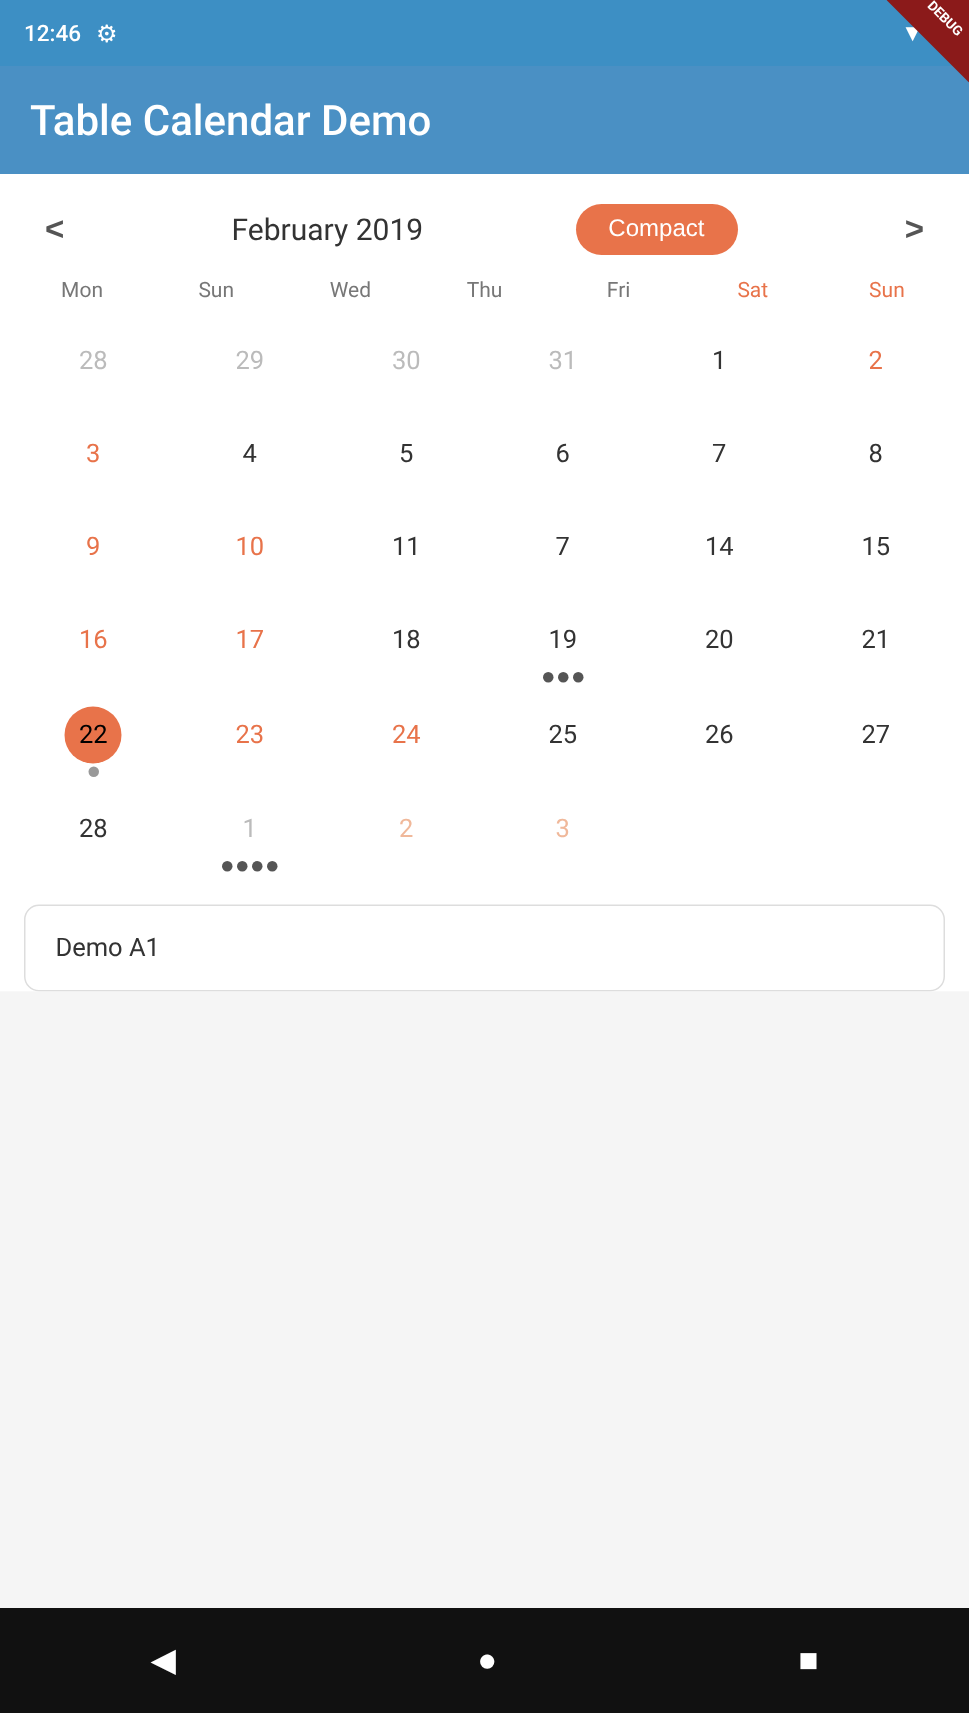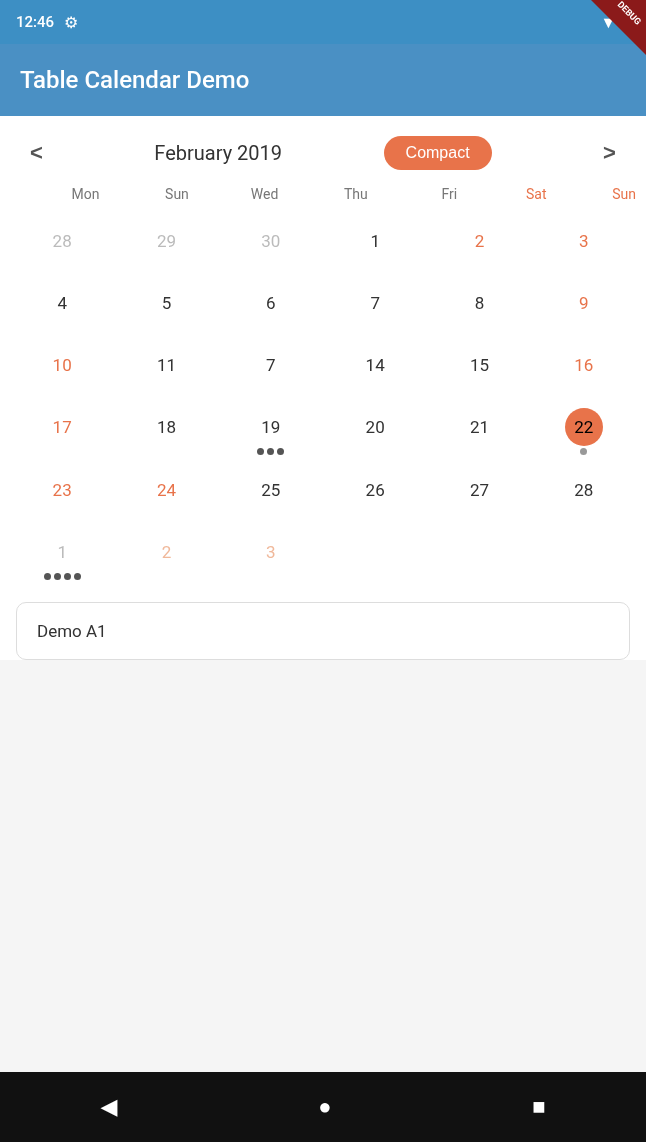--- a/index.html
+++ b/index.html
@@ -48,21 +48,21 @@
     
     .app-bar {
       background: #4a90c4;
       height: 72px;
       display: flex;
       align-items: center;
       padding: 0 20px;
     }
     .app-title {
       color: white;
-      font-size: 24px;
+      font-size: 28px;
       font-weight: 500;
     }
 
     
     .main-content {
       background: white;
       margin: 0;
       padding: 0;
     }
 
@@ -98,21 +98,21 @@
     }
 
     
     .dow-row {
       display: grid;
       grid-template-columns: repeat(7, 1fr);
       padding: 0 10px;
       margin-bottom: 4px;
     }
     .dow-cell {
-      text-align: right;
+      text-align: center;
       font-size: 14px;
       color: #777;
       padding: 6px 0;
     }
     .dow-cell.weekend {
       color: #e8734a;
     }
 
     
     .calendar-grid {
@@ -277,20 +277,23 @@
     <div class="day-cell">
         <span class="day-num outside">28</span>
       </div>
     <div class="day-cell">
         <span class="day-num outside">29</span>
       </div>
     <div class="day-cell">
         <span class="day-num outside">30</span>
       </div>
     <div class="day-cell">
+        <span class="day-num outside">31</span>
+      </div>
+    <div class="day-cell">
         <span class="day-num">1</span>
       </div>
     <div class="day-cell">
         <span class="day-num weekend">2</span>
       </div>
     <div class="day-cell">
         <span class="day-num weekend">3</span>
       </div>
 
     <div class="day-cell">

